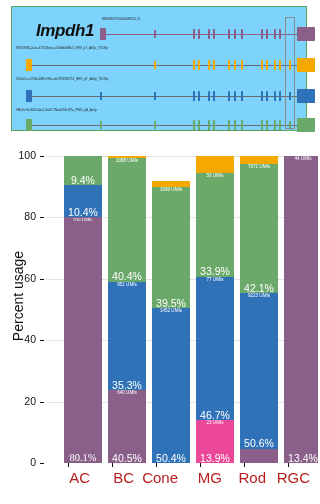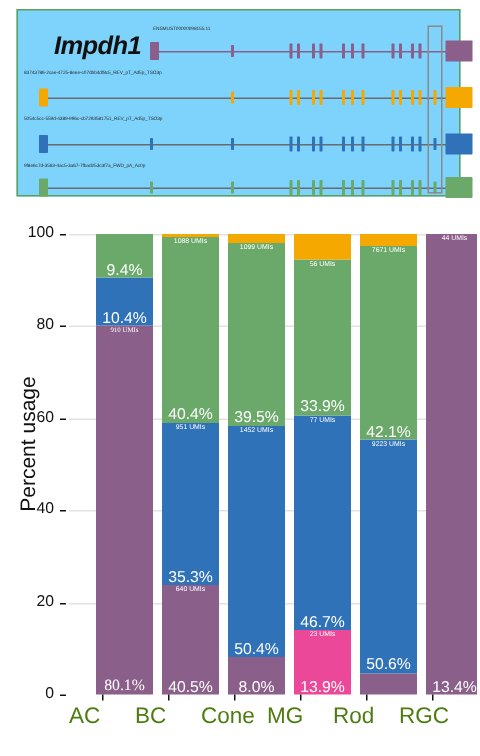--- a/index.html
+++ b/index.html
@@ -152,22 +152,22 @@
     position: absolute;
     top: 327px;
     width: 1px;
     height: 4px;
     background: #111;
   }
   .xlabel {
     position: absolute;
     top: 333px;
     font-size: 15px;
-    color: #4d7c0f;
-    text-align: left;
+    color: #b91c1c;
+    text-align: right;
     white-space: nowrap;
   }
 </style>
 </head>
 <body>
 
 <div id="gene-panel">
 
   <div class="gene-name" style="left:24px; top:14px;">Impdh1</div>
 
@@ -302,23 +302,20 @@
           <span class="seg-pct">35.3%</span>
           <span class="seg-umi">951 UMIs</span>
         </div>
         <div class="seg" style="height: 124.028px; background: rgb(106, 169, 106);">
           <span class="seg-pct">40.4%</span>
           <span class="seg-umi">1088 UMIs</span>
         </div>
         <div class="seg" style="height: 1.842px; background: rgb(245, 168, 0);"></div>
       </div>
       <div class="bar" style="left: 91.08px; width: 37.84px;">
-        <div class="seg" style="height: 24.56px; background: rgb(138, 95, 138);">
-          <span class="seg-pct">8.0%</span>
-        </div>
         <div class="seg" style="height: 154.728px; background: rgb(47, 114, 184);">
           <span class="seg-pct">50.4%</span>
           <span class="seg-umi">1452 UMIs</span>
         </div>
         <div class="seg" style="height: 121.265px; background: rgb(106, 169, 106);">
           <span class="seg-pct">39.5%</span>
           <span class="seg-umi">1099 UMIs</span>
         </div>
         <div class="seg" style="height: 6.447px; background: rgb(245, 168, 0);"></div>
       </div>

